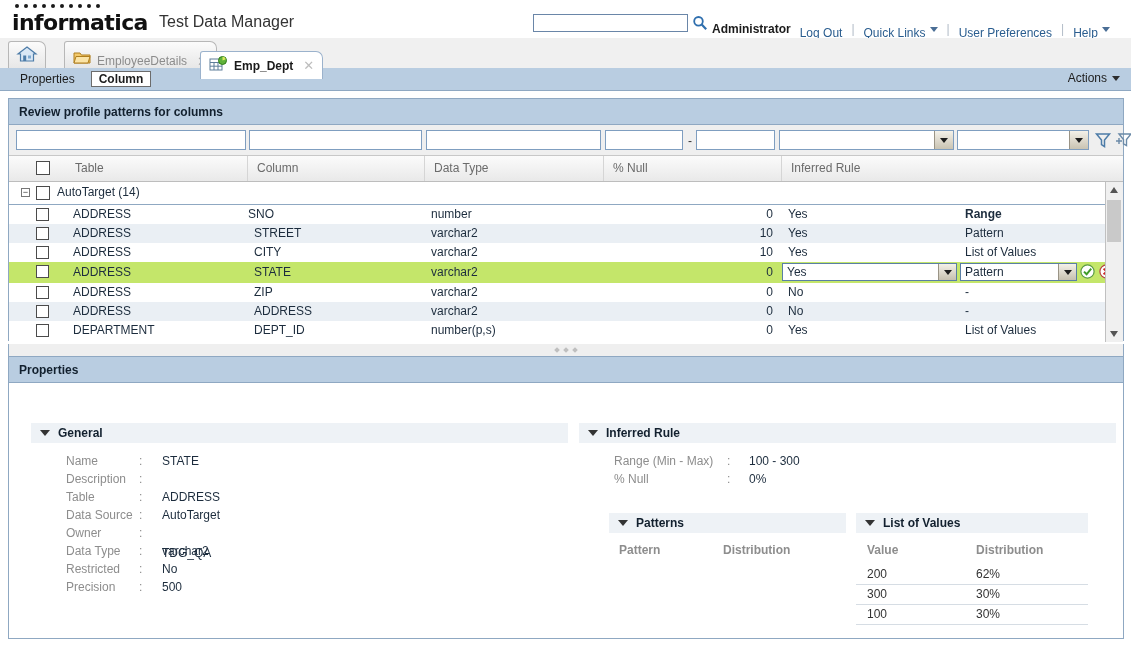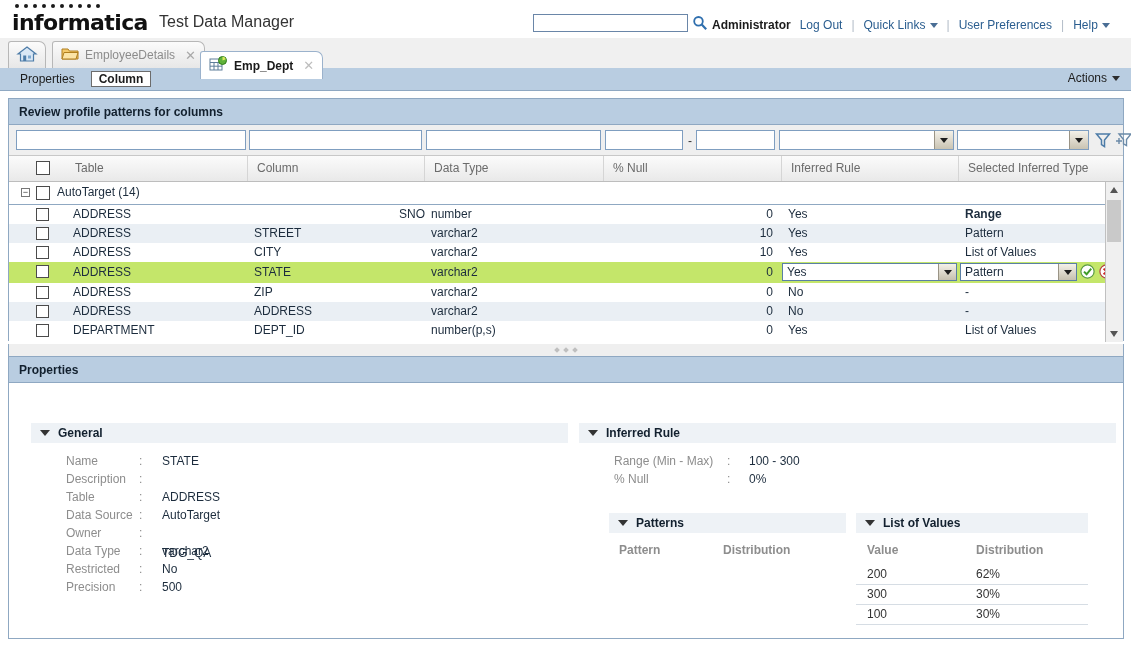--- a/index.html
+++ b/index.html
@@ -40,21 +40,21 @@
   }
   .search-icon {
     position: absolute; left: 692px; top: 15px; width: 16px; height: 16px;
   }
   .hdr-links {
     position: absolute; left: 712px; top: 18px;
     display: flex; align-items: center; gap: 0px;
     font-size: 12px; white-space: nowrap;
   }
   .hdr-links .user { font-weight: bold; color: #1b1b1b; margin-right: 9px; }
-  .hdr-links a { color: #2a5d8f; text-decoration: none; }
+  .hdr-links a { color: #2a5d8f; text-decoration: none; margin-top: 8px; }
   .hdr-links .sep { color: #b2bcc7; margin: 0 9px; }
   .caret-dn {
     display: inline-block; width: 0; height: 0; margin-left: 4px;
     border-left: 4px solid transparent; border-right: 4px solid transparent;
     border-top: 5px solid #4a6e95; vertical-align: middle;
   }
 
   
   .tabstrip {
     position: absolute; left: 0; top: 38px; width: 1131px; height: 30px;
@@ -64,21 +64,21 @@
   .tab {
     position: absolute; top: 3px; height: 27px;
     background: linear-gradient(to bottom, #fbfbfb, #e7e7e7);
     border: 1px solid #b7b7b7; border-bottom: none;
     border-radius: 3px 7px 0 0;
     box-sizing: border-box;
     display: flex; align-items: center; gap: 6px;
     padding: 0 8px;
   }
   .tab.home { left: 8px; width: 38px; justify-content: center; padding: 0; }
-  .tab.t1 { left: 52px; }
+  .tab.t1 { left: 64px; align-items: flex-end; }
   .tab.t2 {
     left: 200px; background: #ffffff; border-color: #9bb2cc;
     height: 28px; top: 13px; z-index: 3;
   }
   .tab-label { font-size: 12px; color: #8c8c8c; white-space: nowrap; }
   .tab.t2 .tab-label { color: #1a1a1a; font-weight: bold; }
   .tab-close { font-size: 13px; color: #a8a8a8; margin-left: 4px; cursor: pointer; line-height: 1; }
   .tab.t2 .tab-close { color: #bdbdbd; }
 
   
@@ -390,35 +390,34 @@
       </div>
     </div>
 
     <div class="grid-head">
       <div class="head-check"></div>
       <div class="gh first" style="left:57px;  width:181px;">Table</div>
       <div class="gh" style="left:238px; width:177px;">Column</div>
       <div class="gh" style="left:415px; width:179px;">Data Type</div>
       <div class="gh" style="left:594px; width:178px;">% Null</div>
       <div class="gh" style="left:772px; width:177px;">Inferred Rule</div>
-      <div class="gh" style="left:949px; width:165px;">Selected Inferred Type</div>
     </div>
 
     <div class="grid-body">
 
       <div class="group-row">
         <div class="grp-expander">−</div>
         <div class="grp-check"></div>
         <div class="grp-label">AutoTarget (14)</div>
       </div>
 
       <div class="drow">
         <div class="rcheck"></div>
         <div class="cell" style="left:64px; width:170px;">ADDRESS</div>
-        <div class="cell" style="left:251px; width:165px;text-align:right;">SNO</div>
+        <div class="cell" style="left:239px; width:165px;">SNO</div>
         <div class="cell" style="left:422px; width:165px;">number</div>
         <div class="cell num" style="left:594px; width:170px;">0</div>
         <div class="cell" style="left:779px; width:165px;">Yes</div>
         <div class="cell" style="left:956px; width:150px;font-weight:bold;">Range</div>
       </div>
 
       <div class="drow alt">
         <div class="rcheck"></div>
         <div class="cell" style="left:64px; width:170px;">ADDRESS</div>
         <div class="cell" style="left:245px; width:165px;">STREET</div>

